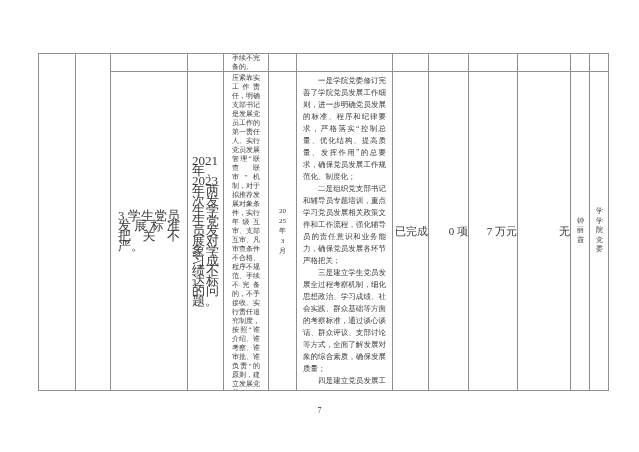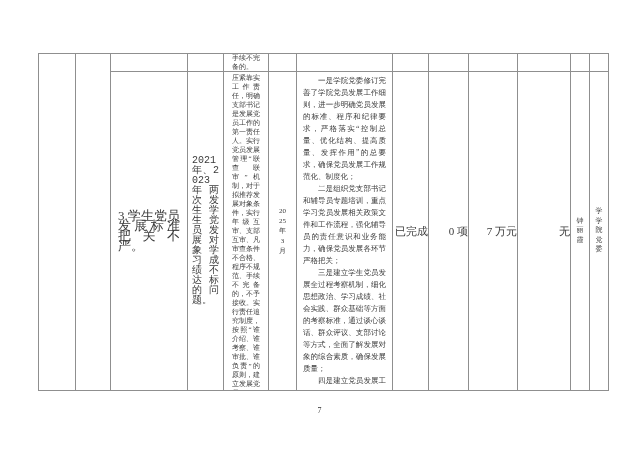--- a/index.html
+++ b/index.html
@@ -18,41 +18,41 @@
   }
   .row-carry td{height:17px;}
   .row-item td{height:318px;}
   .carry-text{
     font-size:7px;line-height:8.5px;padding:0 8px;text-align:justify;
   }
   .problem-text{
     font-size:13px;line-height:10px;padding:0 7px;text-align:justify;
   }
   .fact-text{
-    font-size:10px;line-height:10px;padding:0 4px;
-    word-break:break-all;text-align:justify;font-family:Liberation Mono, monospace;
+    font-size:13px;line-height:10px;padding:0 4px;
+    word-break:break-all;text-align:justify;
   }
   .resp-cell{vertical-align:top;}
   .resp-text{
     font-size:7px;line-height:9px;padding:1px 8px;text-align:justify;
     word-break:break-all;height:315px;overflow:hidden;
   }
   .date-text{
     width:10px;margin:0 auto;font-size:7px;line-height:10px;
     word-break:break-all;text-align:center;
   }
   .measures-text{
     font-size:7.5px;line-height:12px;padding:0 6px;text-align:justify;
     max-height:312px;overflow:hidden;
   }
   .measures-text p{margin:0;text-indent:2em;word-break:break-all;}
   .center-text{font-size:11px;text-align:right;}
   .vstack{
     width:8px;margin:8px auto;font-size:7px;line-height:9.5px;
-    word-break:break-all;text-align:center;
+    word-break:break-all;text-align:right;
   }
   .page-number{
     position:absolute;left:0;right:0;top:406px;text-align:center;
     font-size:8px;color:#333333;
   }
 </style>
 </head>
 <body>
 
 <table class="doc-table">

